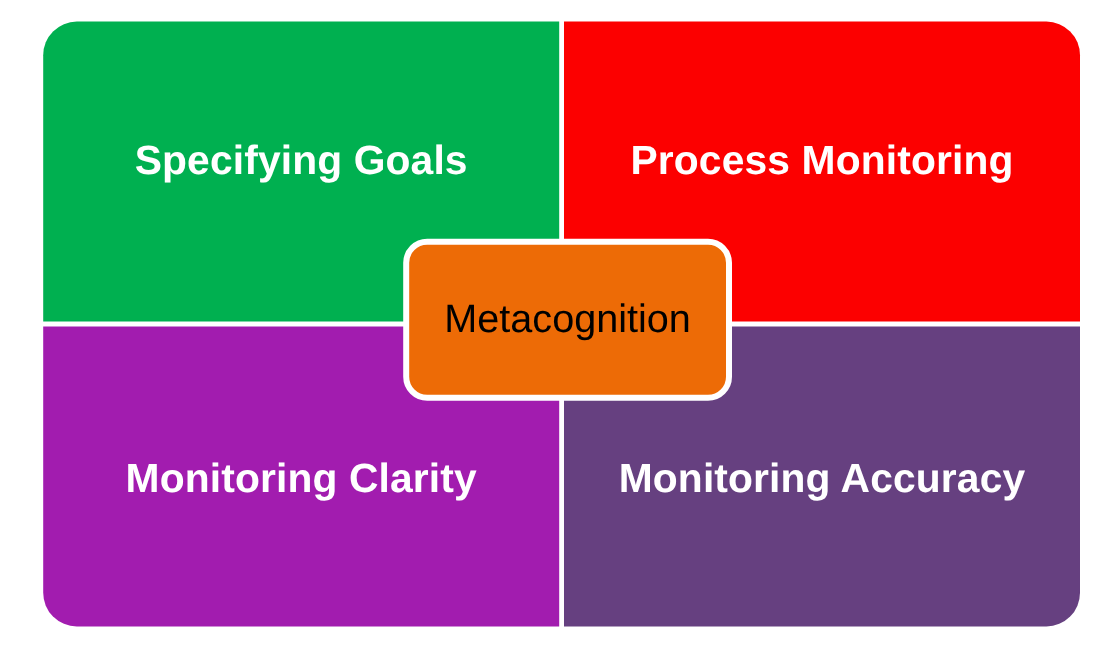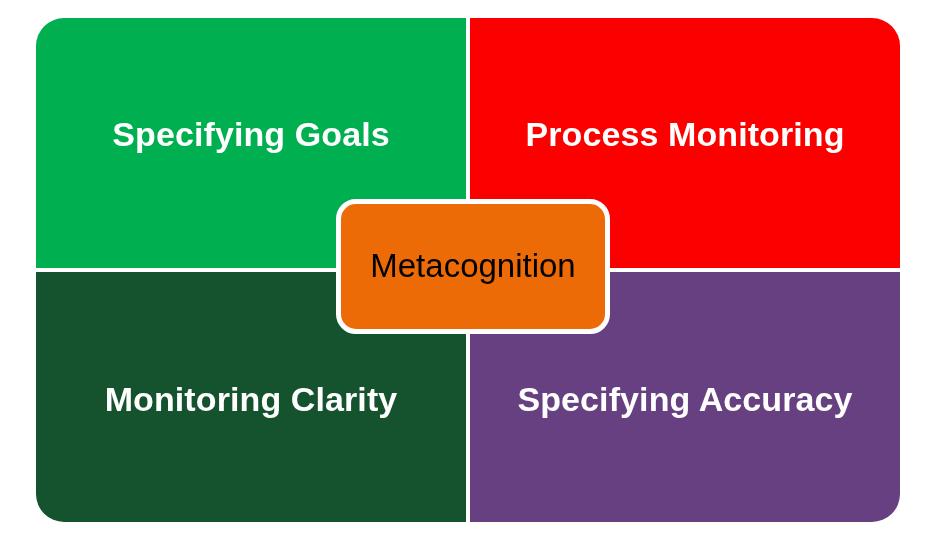--- a/index.html
+++ b/index.html
@@ -112,26 +112,26 @@
   <div class="quad-grid">
 
     <div class="quad tl" style="background-color: rgb(0, 176, 80);">
       <span class="quad-label" style="color: rgb(255, 255, 255);">Specifying Goals</span>
     </div>
 
     <div class="quad tr" style="background-color: rgb(252, 0, 0); align-items: center;">
       <span class="quad-label" style="color: rgb(255, 255, 255);">Process Monitoring</span>
     </div>
 
-    <div class="quad bl" style="background-color: #14532d;">
+    <div class="quad bl" style="background-color: #a21caf;">
       <span class="quad-label" style="color: rgb(255, 255, 255);">Monitoring Clarity</span>
     </div>
 
     <div class="quad br" style="background-color: rgb(102, 64, 128);">
-      <span class="quad-label" style="color: rgb(255, 255, 255);">Specifying Accuracy</span>
+      <span class="quad-label" style="color: rgb(255, 255, 255);">Monitoring Accuracy</span>
     </div>
 
   </div>
 
   <div class="center-node" style="background-color: rgb(237, 107, 6); border-color: rgb(255, 255, 255);">
     <span class="center-label" style="color: rgb(0, 0, 0);">Metacognition</span>
   </div>
 
 </div>
 

